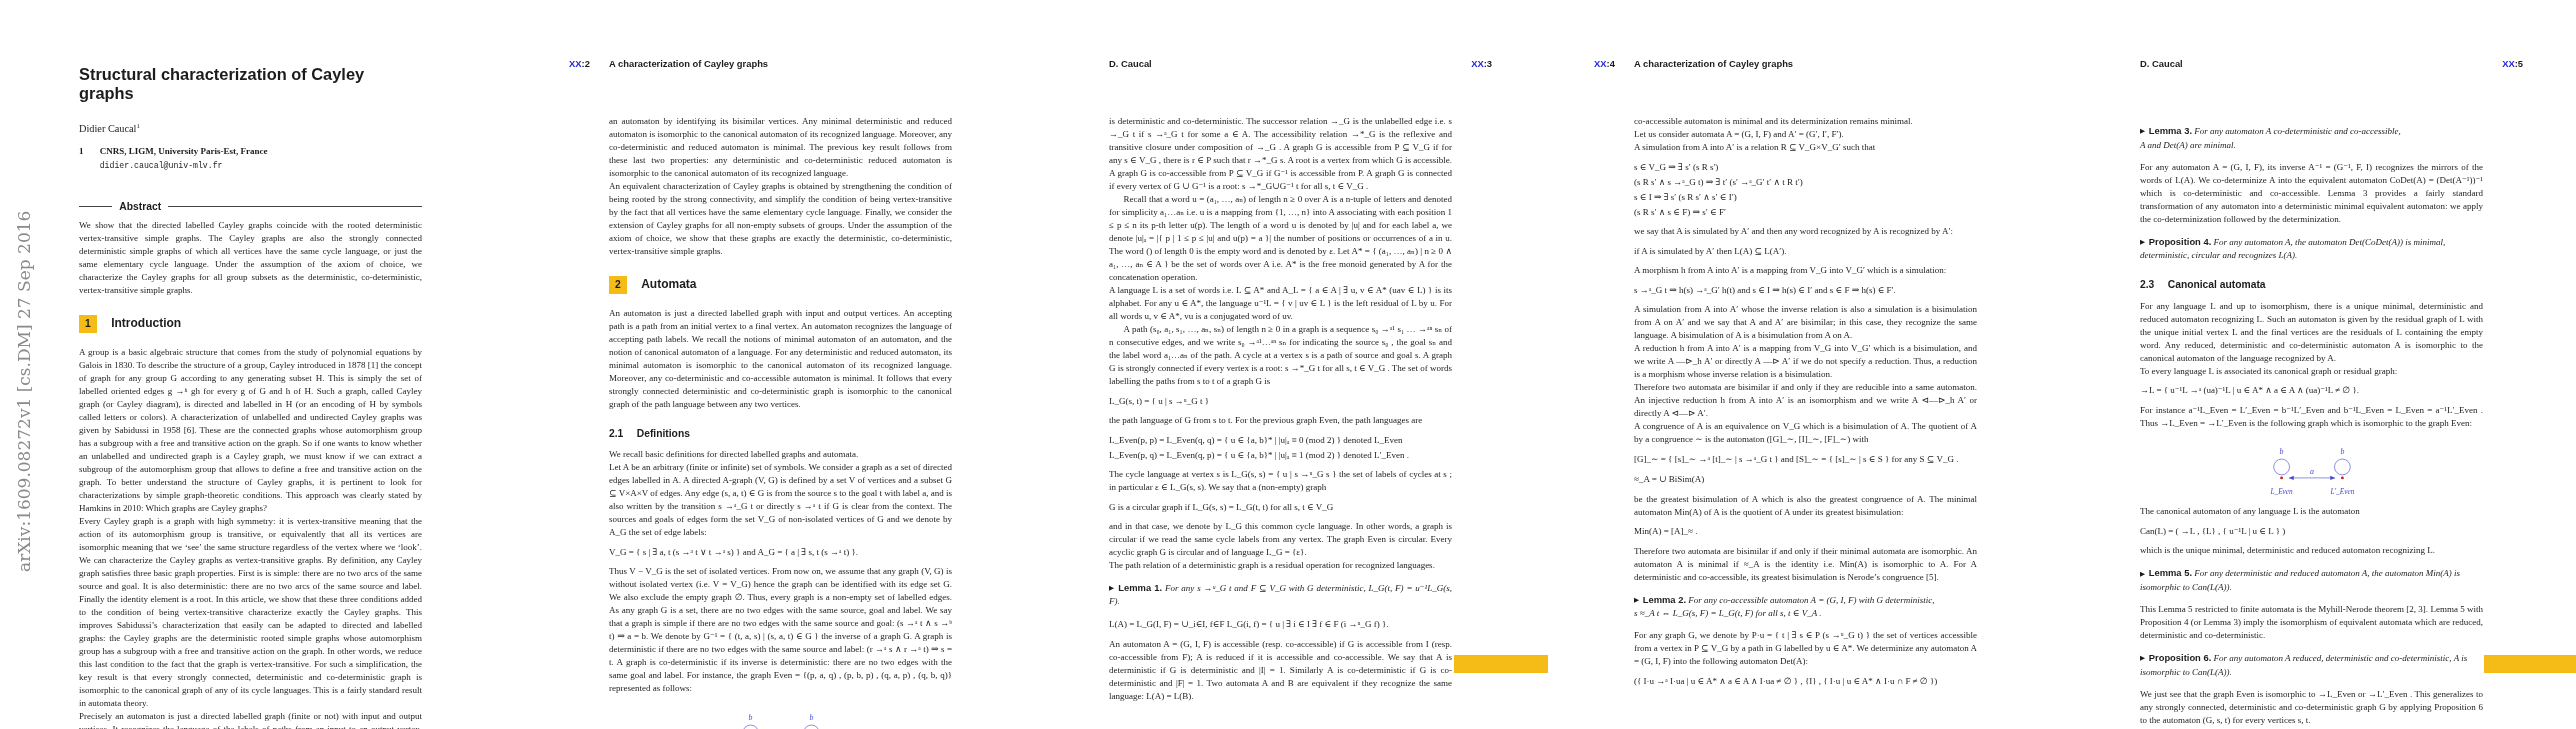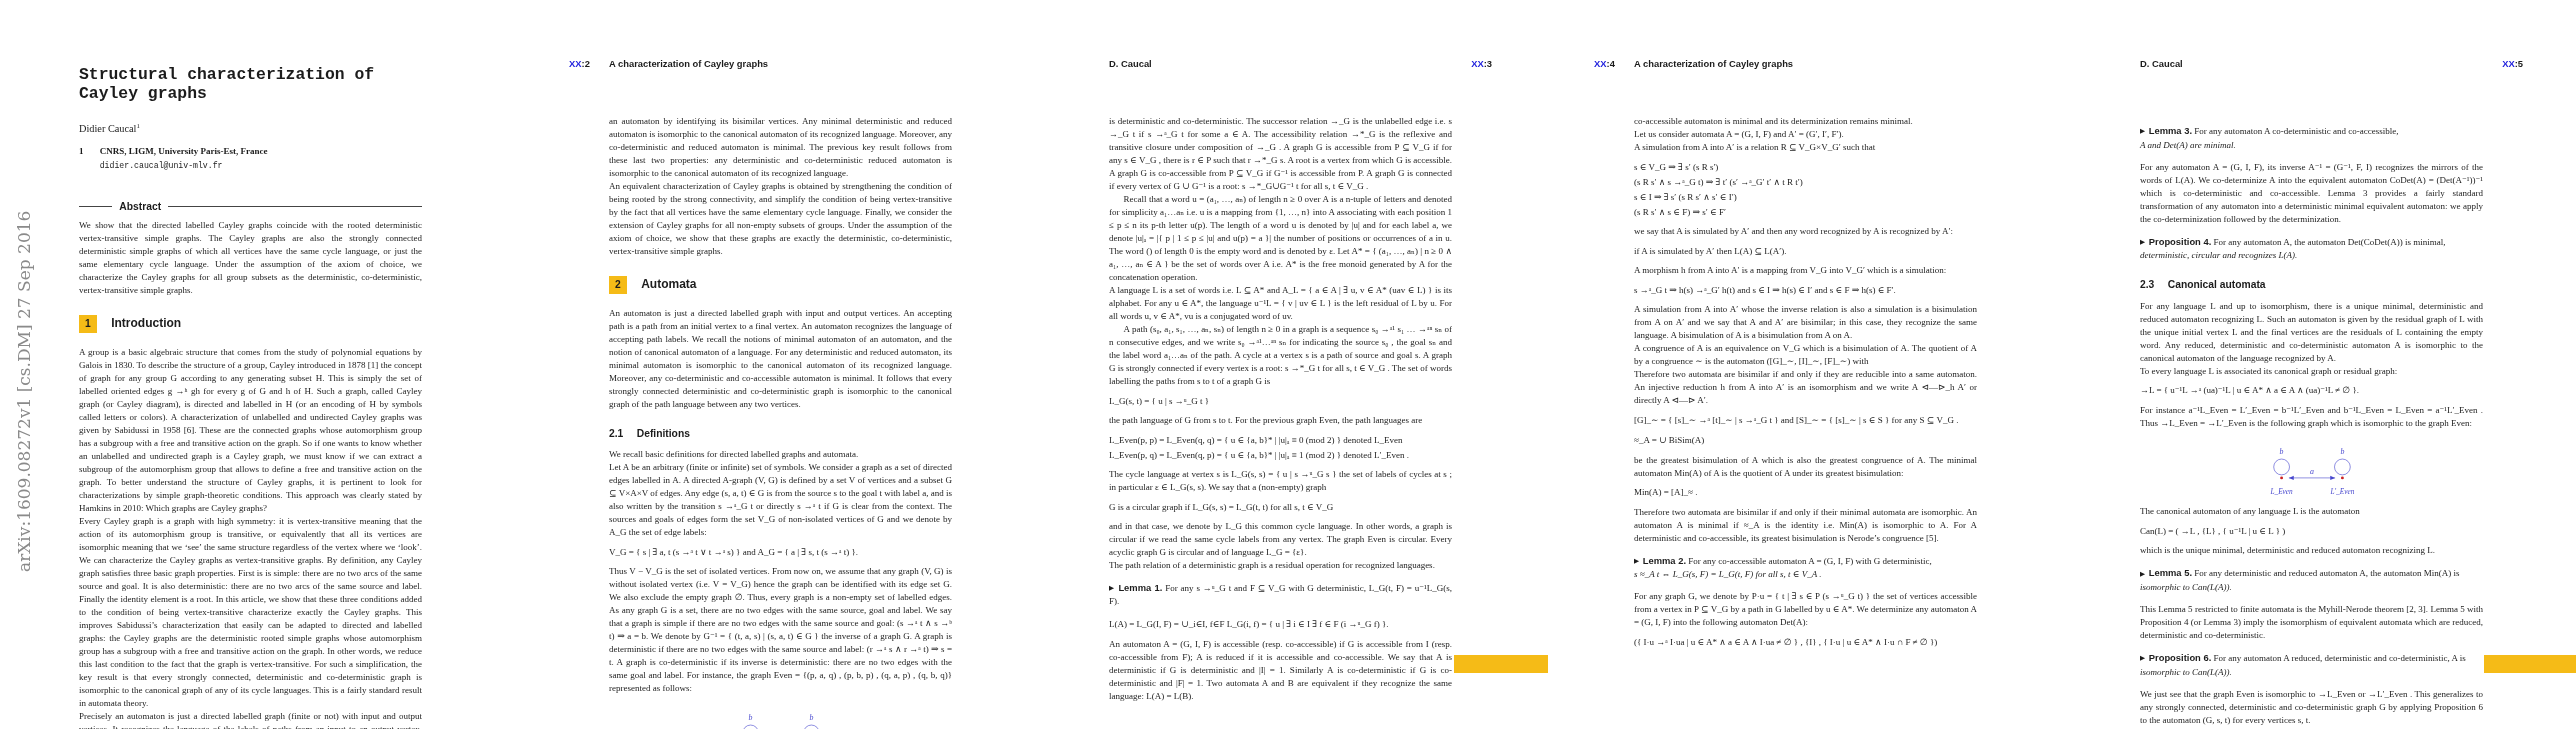--- a/index.html
+++ b/index.html
@@ -19,21 +19,21 @@
   .runhead{position:absolute;top:58px;left:0;width:515px;height:13.4px;
            font-family:"Liberation Sans","DejaVu Sans",sans-serif;font-weight:bold;font-size:9.4px;}
   .runhead .pnum{position:absolute;white-space:nowrap;}
   .page.even .runhead .pnum{left:54px;}
   .page.odd  .runhead .pnum{right:53px;}
   .runhead .rtitle{position:absolute;white-space:nowrap;}
   .page.even .runhead .rtitle{left:94px;}
   .page.odd  .runhead .rtitle{left:79px;}
   .pnum .xx{color:var(--c-blue);}
   
-  .doc-title{font-family:Liberation Mono, monospace;font-weight:bold;
+  .doc-title{font-family:Liberation Sans, sans-serif;font-weight:bold;
              font-size:16.4px;line-height:19px;text-align:left;margin:0 0 16.4px 0;}
   .author{font-size:10.3px;text-align:left;margin:0 0 9px 0;}
   .author sup{font-size:6.7px;}
   .aff{font-size:9px;font-weight:bold;text-align:left;margin:0;}
   .aff .affnum{display:inline-block;width:20.7px;font-weight:bold;}
   .email{font-family:"Liberation Mono","DejaVu Sans Mono",monospace;font-size:8.2px;
          text-align:left;margin:1.2px 0 28px 20.7px;}
   .absrule{display:flex;align-items:center;margin:0 0 6px 0;}
   .absrule .line{height:1px;background:var(--c-rule);}
   .absrule .l1{width:33px;margin-right:7.3px;}
@@ -48,21 +48,21 @@
   .secnum{display:inline-flex;align-items:center;justify-content:center;width:17.6px;height:17.6px;
           background:var(--c-yellow);font-size:10.3px;margin-right:14.6px;}
   .sectitle{font-size:12px;}
   .subsec{margin:16px 0 8.5px 0;text-align:left;font-family:"Liberation Sans","DejaVu Sans",sans-serif;
           font-weight:bold;font-size:10.3px;}
   .subsec .subnum{margin-right:13.4px;}
   
   .lemma{margin:9px 0;}
   .lmk{font-size:6.7px;vertical-align:0.6px;margin-right:3.6px;}
   .llabel{font-family:"Liberation Sans","DejaVu Sans",sans-serif;font-weight:bold;font-size:9.4px;}
-  .ltext{margin-top:8px;}
+  .ltext{font-style:italic;margin-top:8px;}
   .lcenter{text-align:left;font-style:italic;margin-top:0.6px;}
   
   .math{margin:5.5px 0;text-align:left;}
   .mline{min-height:14.6px;line-height:15px;}
   
   .fig{margin:9.7px 0 0 0;text-align:center;}
   .fig svg{display:inline-block;}
   .fig text{font-family:"Liberation Serif","DejaVu Serif",serif;font-style:italic;fill:var(--c-figblue);}
   
   .arxiv{position:absolute;left:9.7px;top:179px;width:28px;height:425px;
@@ -186,22 +186,23 @@
         </div>
         <p class="p">we say that A is simulated by A′ and then any word recognized by A is recognized by A′:</p>
         <div class="math">
           <div class="mline">if A is simulated by A′ then L(A) ⊆ L(A′).</div>
         </div>
         <p class="p">A morphism h from A into A′ is a mapping from V_G into V_G′ which is a simulation:</p>
         <div class="math">
           <div class="mline">s →ᵃ_G t ⇒ h(s) →ᵃ_G′ h(t)   and   s ∈ I ⇒ h(s) ∈ I′   and   s ∈ F ⇒ h(s) ∈ F′.</div>
         </div>
         <p class="p">A simulation from A into A′ whose the inverse relation is also a simulation is a bisimulation from A on A′ and we say that A and A′ are bisimilar; in this case, they recognize the same language. A bisimulation of A is a bisimulation from A on A.</p>
+        <p class="p">A reduction h from A into A′ is a mapping from V_G into V_G′ which is a bisimulation, and we write A —⊳_h A′ or directly A —⊳ A′ if we do not specify a reduction. Thus, a reduction is a morphism whose inverse relation is a bisimulation.</p>
+        <p class="p">Therefore two automata are bisimilar if and only if they are reducible into a same automaton. An injective reduction h from A into A′ is an isomorphism and we write A ⊲—⊳_h A′ or directly A ⊲—⊳ A′.</p>
         <p class="p">A congruence of A is an equivalence on V_G which is a bisimulation of A. The quotient of A by a congruence ∼ is the automaton ([G]_∼, [I]_∼, [F]_∼) with</p>
-        <p class="p">Therefore two automata are bisimilar if and only if they are reducible into a same automaton. An injective reduction h from A into A′ is an isomorphism and we write A ⊲—⊳_h A′ or directly A ⊲—⊳ A′.</p>
         <div class="math">
           <div class="mline">[G]_∼ = { [s]_∼ →ᵃ [t]_∼ | s →ᵃ_G t }   and   [S]_∼ = { [s]_∼ | s ∈ S }  for any S ⊆ V_G .</div>
         </div>
         <div class="math">
           <div class="mline">≈_A = ∪ BiSim(A)</div>
         </div>
         <p class="p">be the greatest bisimulation of A which is also the greatest congruence of A. The minimal automaton Min(A) of A is the quotient of A under its greatest bisimulation:</p>
         <div class="math">
           <div class="mline">Min(A) = [A]_≈ .</div>
         </div>

